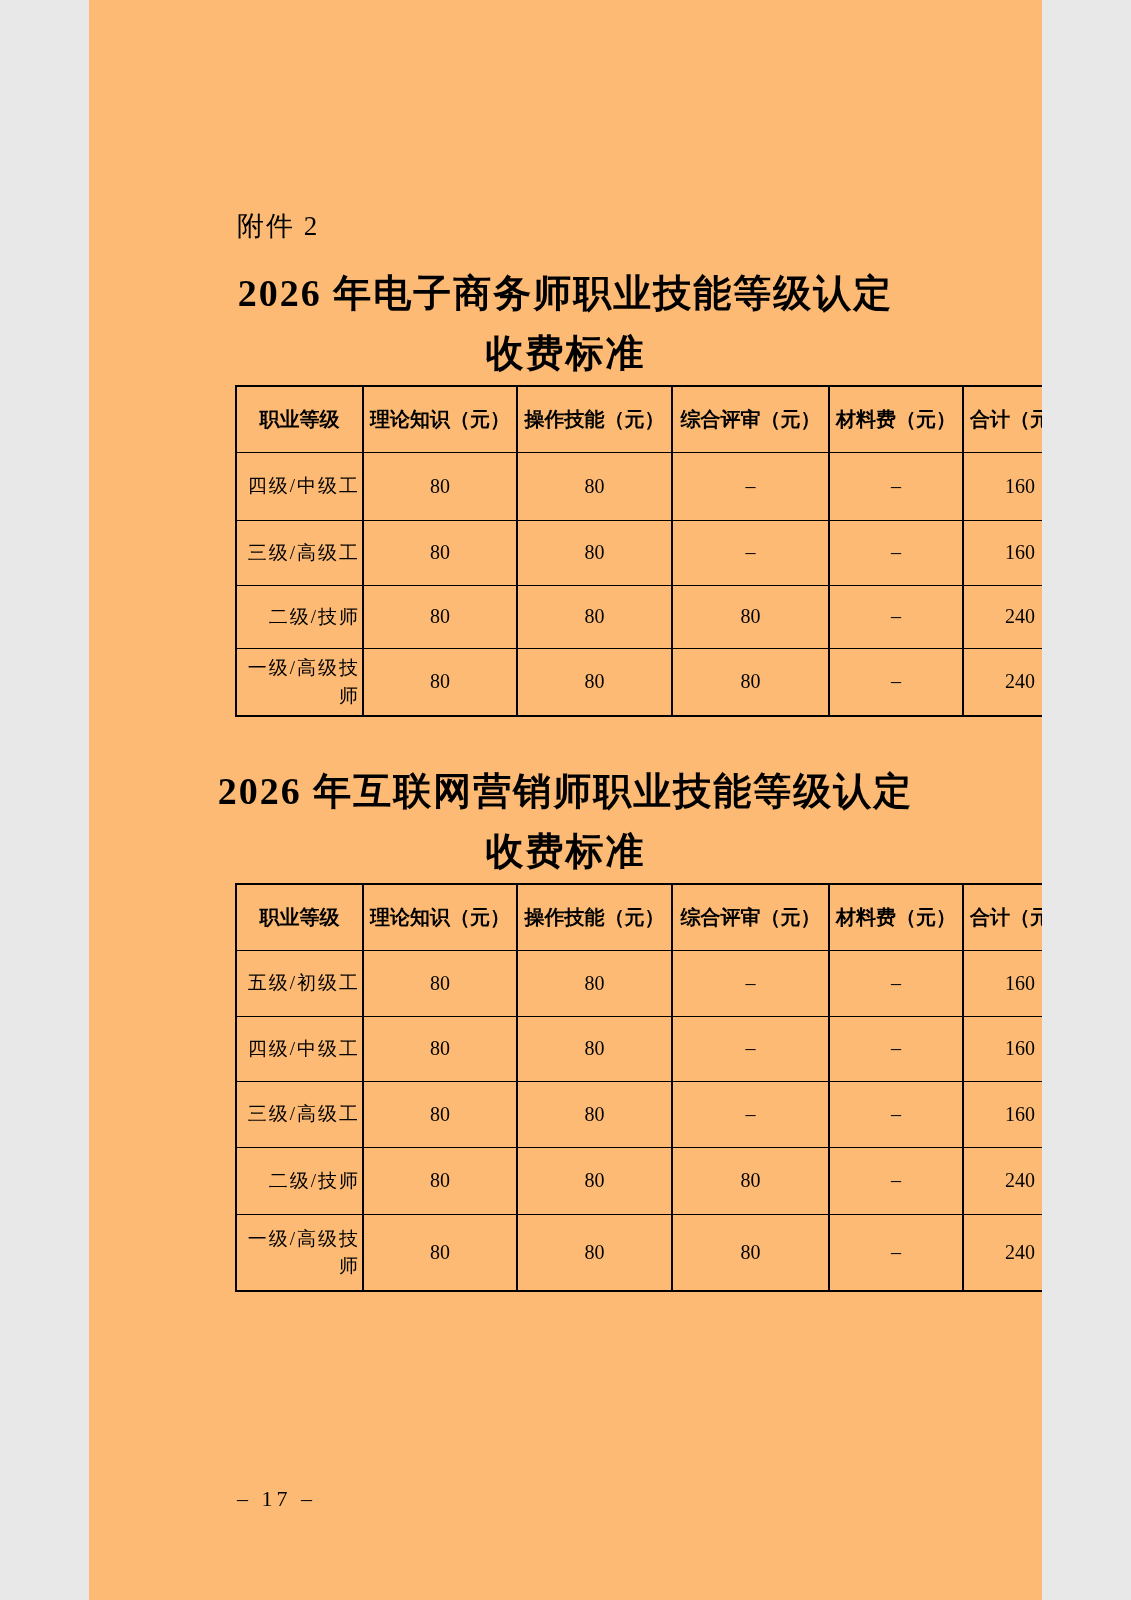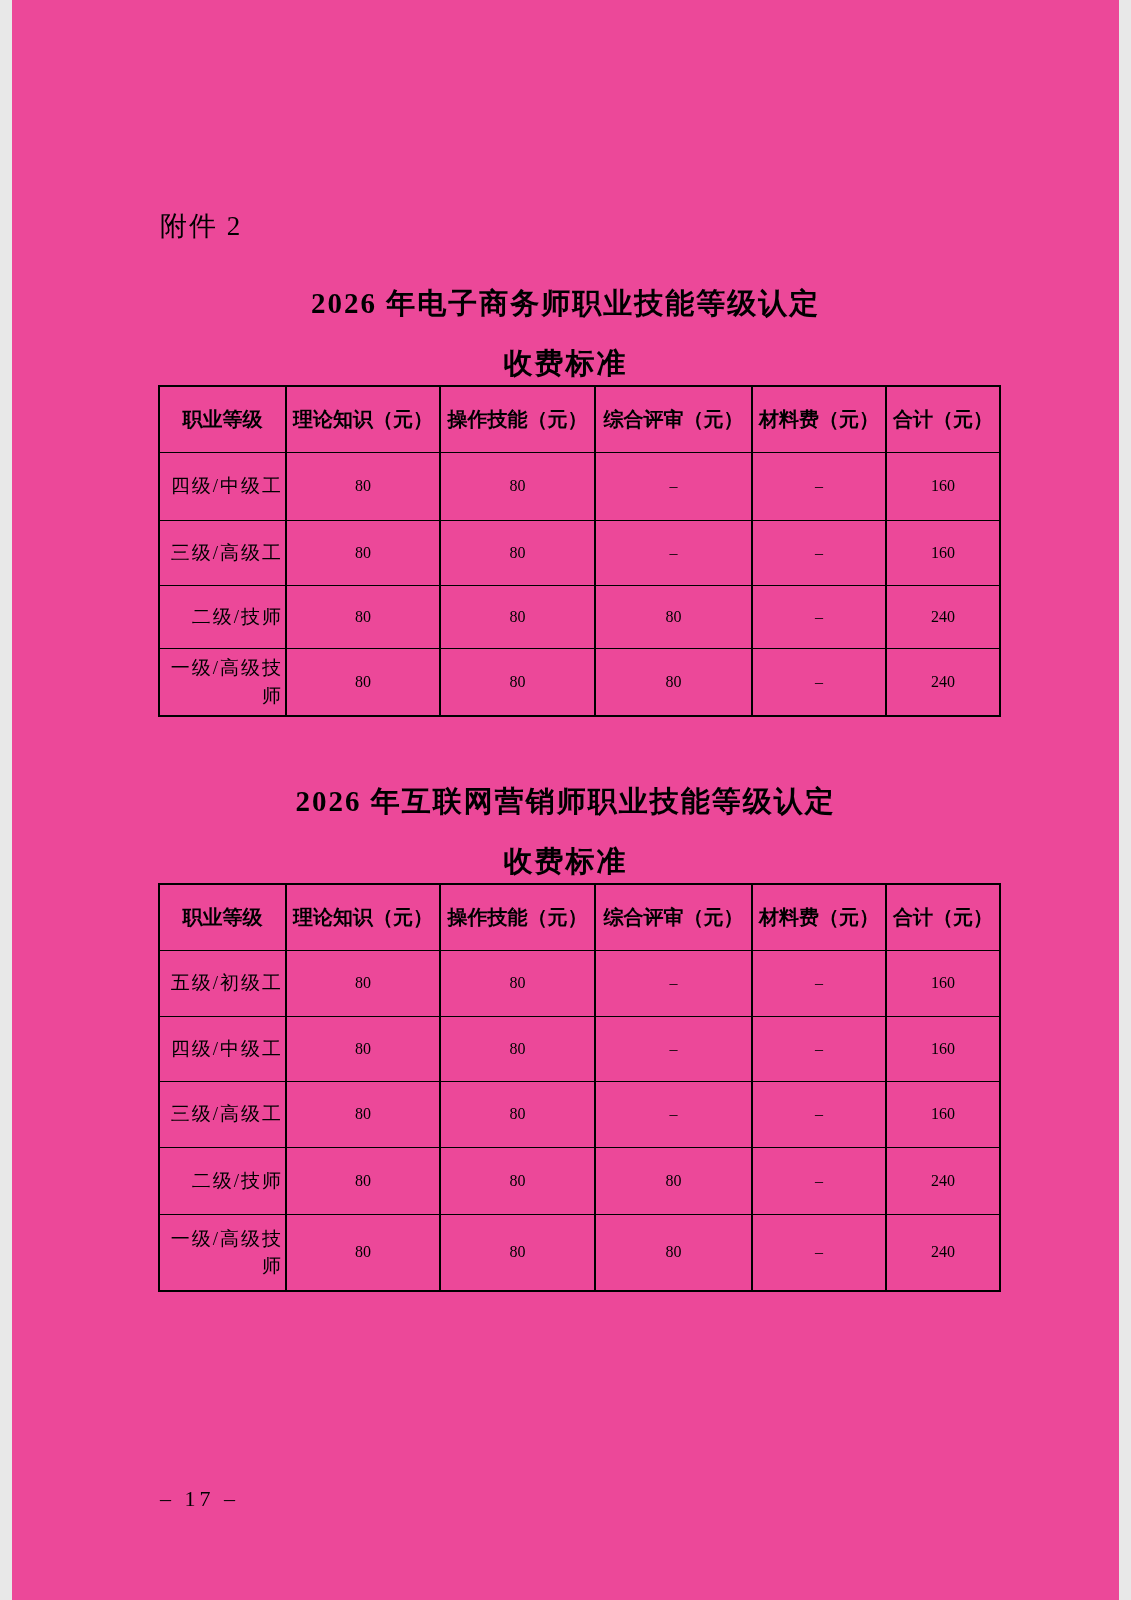--- a/index.html
+++ b/index.html
@@ -1,42 +1,42 @@
 <!DOCTYPE html>
 <html><head>
 <meta charset="utf-8">
 <style>
   html, body { margin: 0; padding: 0; background: #e8e8e8; }
   .page {
     position: relative;
-    width: 1107px;
+    width: 953px;
     height: 1600px;
-    background: #ec4899;
+    background: #fdba74;
     color: #000000;
     overflow: hidden;
     margin: 0 auto;
   }
   .attachment-label {
     position: absolute;
     left: 148px;
     top: 208px;
     font-family: "Liberation Serif", "DejaVu Serif", serif;
     font-size: 27px;
     letter-spacing: 2px;
     white-space: nowrap;
   }
   .doc-title {
     position: absolute;
     left: 0; right: 0;
     text-align: center;
     font-family: "Liberation Serif", "DejaVu Serif", serif;
     font-weight: bold;
-    font-size: 29px;
+    font-size: 38px;
     letter-spacing: 2px;
-    margin: 16px;
+    margin: 0;
     white-space: nowrap;
   }
   .title-1 { top: 268px; }
   .subtitle-1 { top: 328px; }
   .title-2 { top: 766px; }
   .subtitle-2 { top: 826px; }
 
   table.fee-table {
     position: absolute;
     left: 146px;
@@ -57,21 +57,21 @@
     overflow: hidden;
   }
   table.fee-table th {
     font-family: "Liberation Sans", "DejaVu Sans", sans-serif;
     font-weight: bold;
     font-size: 20px;
     white-space: nowrap;
   }
   table.fee-table td {
     font-family: "Liberation Serif", "DejaVu Serif", serif;
-    font-size: 16px;
+    font-size: 20px;
   }
   table.fee-table td.level-cell {
     font-size: 19px;
     letter-spacing: 2px;
     line-height: 1.45;
     text-align: right;
   }
   .page-number {
     position: absolute;
     left: 148px;

